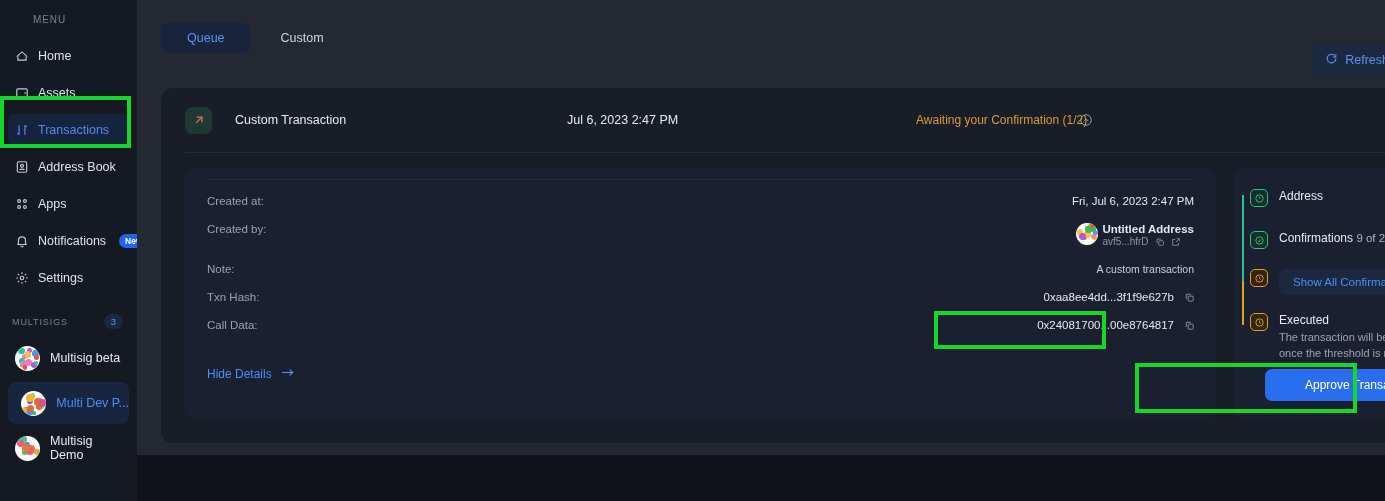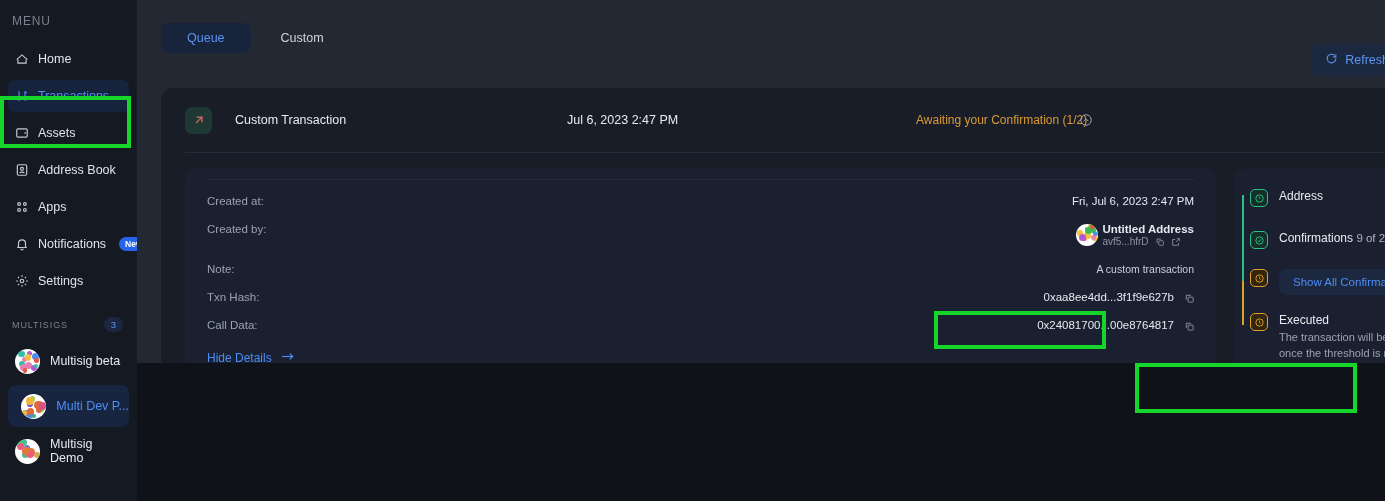--- a/index.html
+++ b/index.html
@@ -13,22 +13,22 @@
 
   
   .sidebar {
     width: 137px; height: 501px;
     background: #151922;
     flex: 0 0 137px;
     position: relative;
     padding-top: 10px;
   }
   .menu-label {
-    font-size: 12px; letter-spacing: .9px; color: #7a8290;
-    padding: 4px 0 10px 12px; font-weight: 400;
+    font-size: 10px; letter-spacing: .9px; color: #7a8290;
+    padding: 4px 0 10px 12px; font-weight: 400; margin-left: 21px;
   }
   .nav-item {
     display: flex; align-items: center; gap: 9px;
     height: 32px; margin: 5px 8px; padding-left: 6px;
     border-radius: 7px; cursor: pointer;
     color: #dfe3ea; font-size: 12.5px;
   }
   .nav-item .ico {
     width: 15px; height: 15px; flex: 0 0 15px;
     display: flex; align-items: center; justify-content: center;
@@ -60,21 +60,21 @@
     width: 25px; height: 25px; border-radius: 50%;
     flex: 0 0 25px; overflow: hidden; background: #fff;
     position: relative;
   }
   .ident i {
     position: absolute; border-radius: 50%; display: block;
   }
 
   
   .main {
-    flex: 1; height: 363px; background: #242832;
+    flex: 1; height: 455px; background: #242832;
     position: relative; overflow: hidden;
   }
   .topbar {
     height: 76px; display: flex; align-items: center;
     padding: 0 0 0 24px; position: relative;
   }
   .tabs { display: flex; align-items: center; gap: 4px; }
   .tab {
     padding: 8px 26px; border-radius: 8px; font-size: 12.5px;
     color: #cfd5df; cursor: pointer;
@@ -124,35 +124,35 @@
     position: absolute; left: 22px; right: 22px; top: 10px;
     height: 1px; background: #262c3c;
   }
   .det-row {
     display: flex; justify-content: space-between; align-items: flex-start;
     margin-bottom: 16px; font-size: 11.5px;
   }
   .det-key { color: #9aa2b0; }
   .det-val { color: #e4e8ef; text-align: right; }
   .creator {
-    display: flex; align-items: center; gap: 4px; justify-content: flex-end;
+    display: flex; align-items: flex-start; gap: 4px; justify-content: flex-end;
   }
   .creator-txt { text-align: left; }
   .creator-name { font-size: 11.5px; color: #e4e8ef; font-weight: bold; }
   .creator-addr {
     font-size: 10px; color: #8d95a3; display: flex;
     align-items: center; gap: 6px; margin-top: 1px;
   }
   .mini-ico { width: 10px; height: 10px; color: #8d95a3; cursor: pointer; }
   .hash-row {
-    display: flex; align-items: flex-end; justify-content: flex-end; gap: 10px;
+    display: flex; align-items: center; justify-content: flex-end; gap: 10px;
   }
   .hide-details {
     color: #4d8df6; font-size: 12px; display: inline-flex;
-    align-items: flex-end; gap: 9px; cursor: pointer; margin-top: 4px;
+    align-items: flex-end; gap: 9px; cursor: pointer; margin-top: 20px;
   }
 
   .timeline {
     width: 248px; flex: 0 0 248px; background: #1b2030;
     border-radius: 10px; height: 250px; padding: 20px 16px 0 16px;
     position: relative;
   }
   .tl-item { display: flex; gap: 11px; position: relative; }
   .tl-dot {
     width: 18px; height: 18px; border-radius: 5px; flex: 0 0 18px;
@@ -193,37 +193,37 @@
     <div class="nav-item">
       <span class="ico">
         <svg width="14" height="14" viewBox="0 0 24 24" fill="none" stroke="currentColor" stroke-width="2">
           <path d="M3 13 L12 5 L21 13"></path>
             <path d="M5 13v6h14v-6"></path>
         </svg>
       </span>
       <span>Home</span>
     </div>
 
-    <div class="nav-item active">
-      <span class="ico">
-        <svg width="14" height="14" viewBox="0 0 24 24" fill="none" stroke="currentColor" stroke-width="2">
-          <path d="M7 4v16M7 20l-3-3M17 20V4M17 4l3 3"></path>
-        </svg>
-      </span>
-      <span>Transactions</span>
-    </div>
-
     <div class="nav-item">
       <span class="ico">
         <svg width="14" height="14" viewBox="0 0 24 24" fill="none" stroke="currentColor" stroke-width="2">
           <rect x="3" y="5" width="18" height="14" rx="2"></rect>
             <path d="M16 12h3"></path>
         </svg>
       </span>
       <span>Assets</span>
+    </div>
+
+    <div class="nav-item active">
+      <span class="ico">
+        <svg width="14" height="14" viewBox="0 0 24 24" fill="none" stroke="currentColor" stroke-width="2">
+          <path d="M7 4v16M7 20l-3-3M17 20V4M17 4l3 3"></path>
+        </svg>
+      </span>
+      <span>Transactions</span>
     </div>
 
     <div class="nav-item">
       <span class="ico">
         <svg width="14" height="14" viewBox="0 0 24 24" fill="none" stroke="currentColor" stroke-width="2">
           <rect x="4" y="3" width="16" height="18" rx="2"></rect>
             <circle cx="12" cy="10" r="2.5"></circle>
             <path d="M8 17c1-2 7-2 8 0"></path>
         </svg>
       </span>

